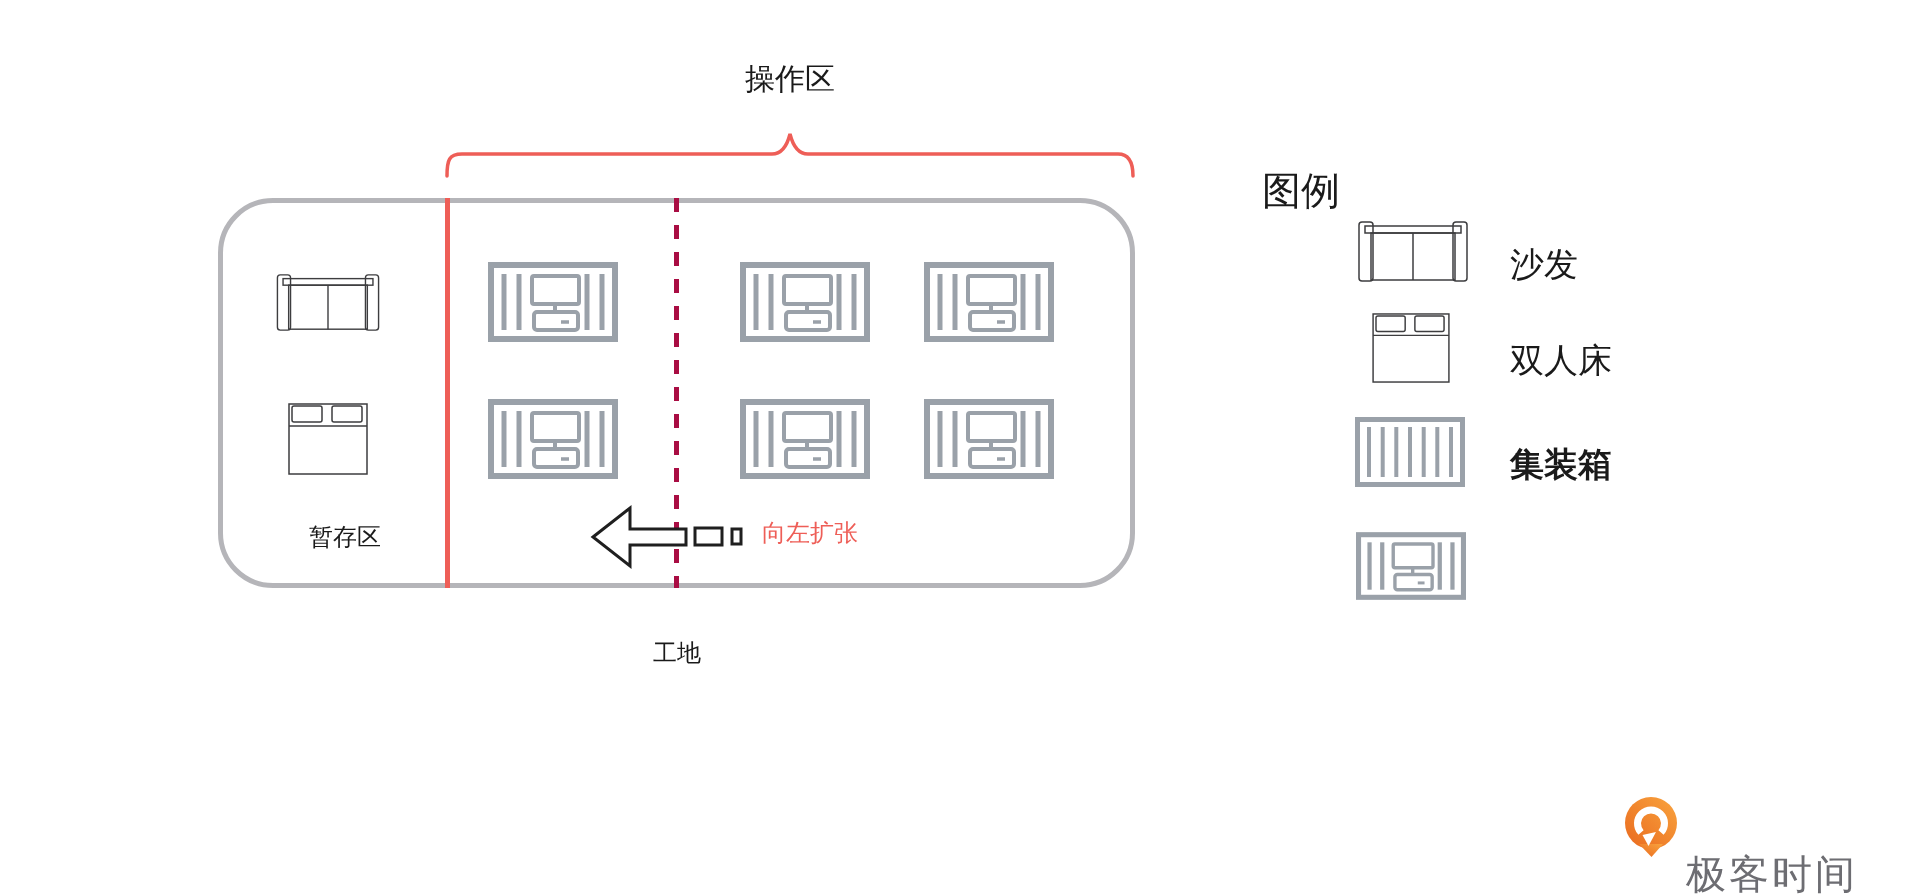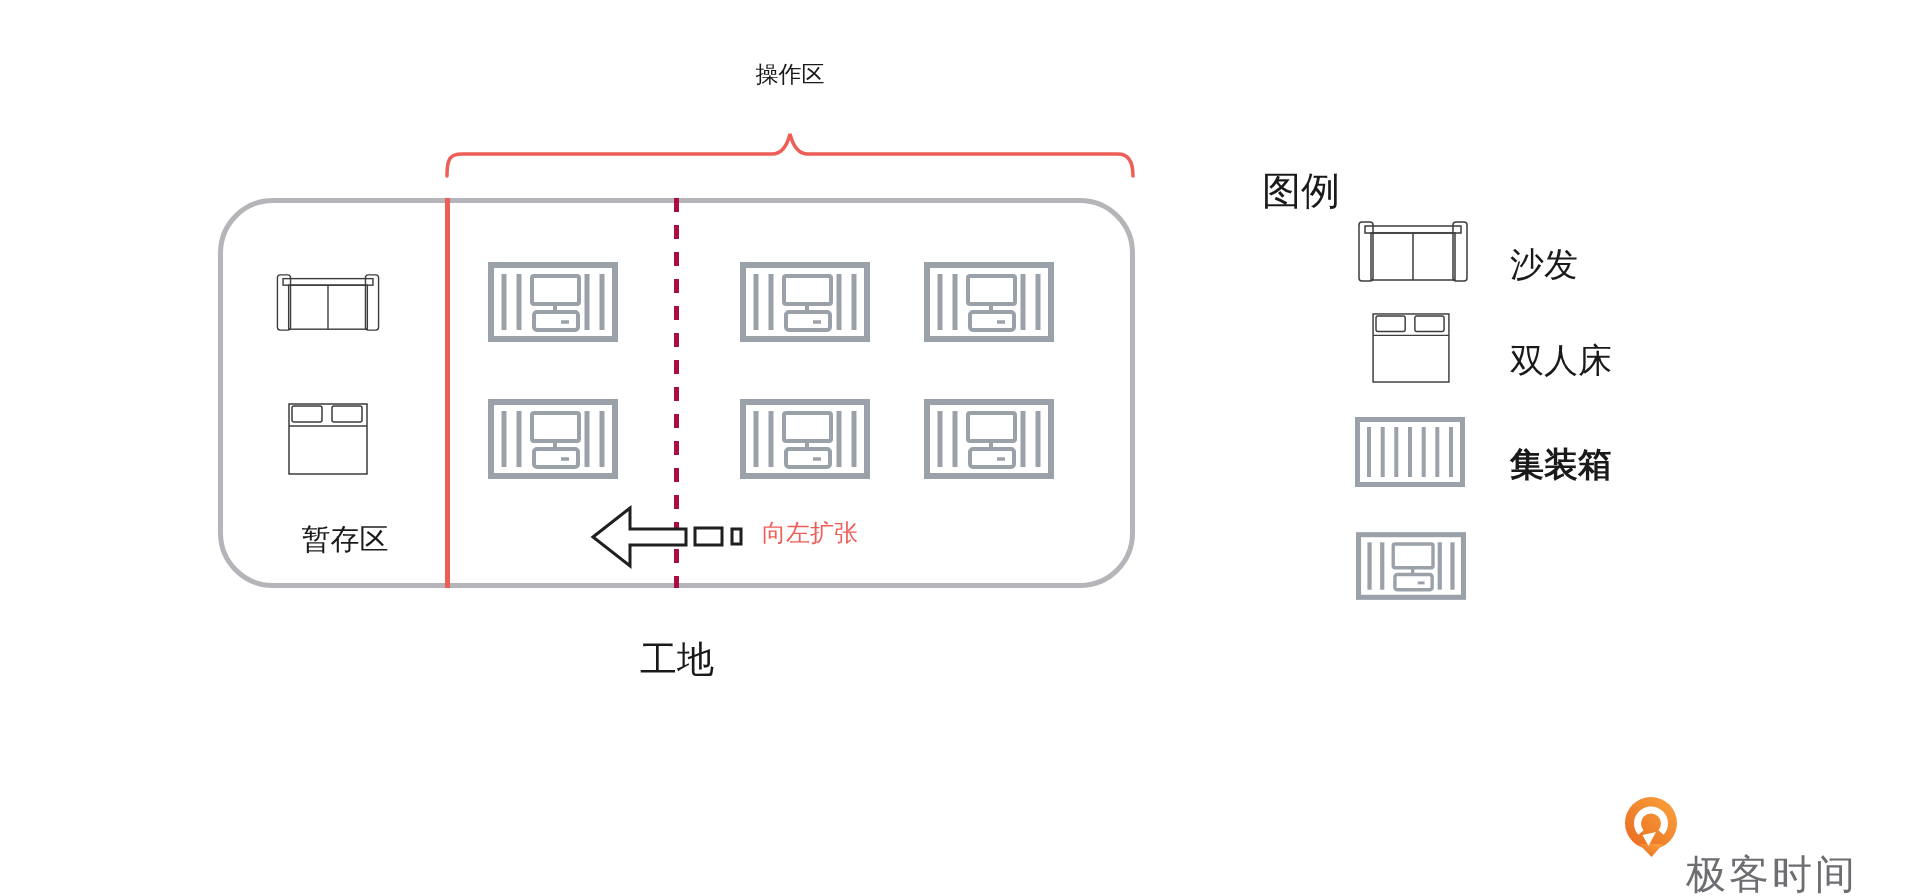--- a/index.html
+++ b/index.html
@@ -18,23 +18,23 @@
     box-sizing:border-box;z-index:1;
   }
   
   #red-divider{left:445px;top:198px;width:5px;height:390px;background:#ee5e57;z-index:3;}
   
   #dashed-divider{
     left:674px;top:198px;width:5px;height:390px;z-index:3;
     background:repeating-linear-gradient(180deg,#a90d43 0 14px,transparent 14px 27px);
   }
   
-  #op-label{left:690px;top:62px;width:200px;font-size:23px;z-index:4;}
-  #staging-label{left:265px;top:524px;width:160px;font-size:29px;z-index:4;}
-  #site-label{left:597px;top:640px;width:160px;font-size:37px;z-index:4;}
+  #op-label{left:690px;top:62px;width:200px;font-size:30px;z-index:4;}
+  #staging-label{left:265px;top:524px;width:160px;font-size:24px;z-index:4;}
+  #site-label{left:597px;top:640px;width:160px;font-size:24px;z-index:4;}
   #expand-label{left:762px;top:520px;font-size:24px;color:#ee5e57;z-index:6;}
   #legend-title{left:1262px;top:170px;font-size:39px;}
   .legend-label{left:1510px;font-size:34px;margin-top:8px;}
   #legend-label-0{top:238px;}
   #legend-label-1{top:334px;}
   #legend-label-2{top:438px;font-weight:bold;}
   #legend-label-3{top:554px;}
 
   
   .z2{z-index:2;}

